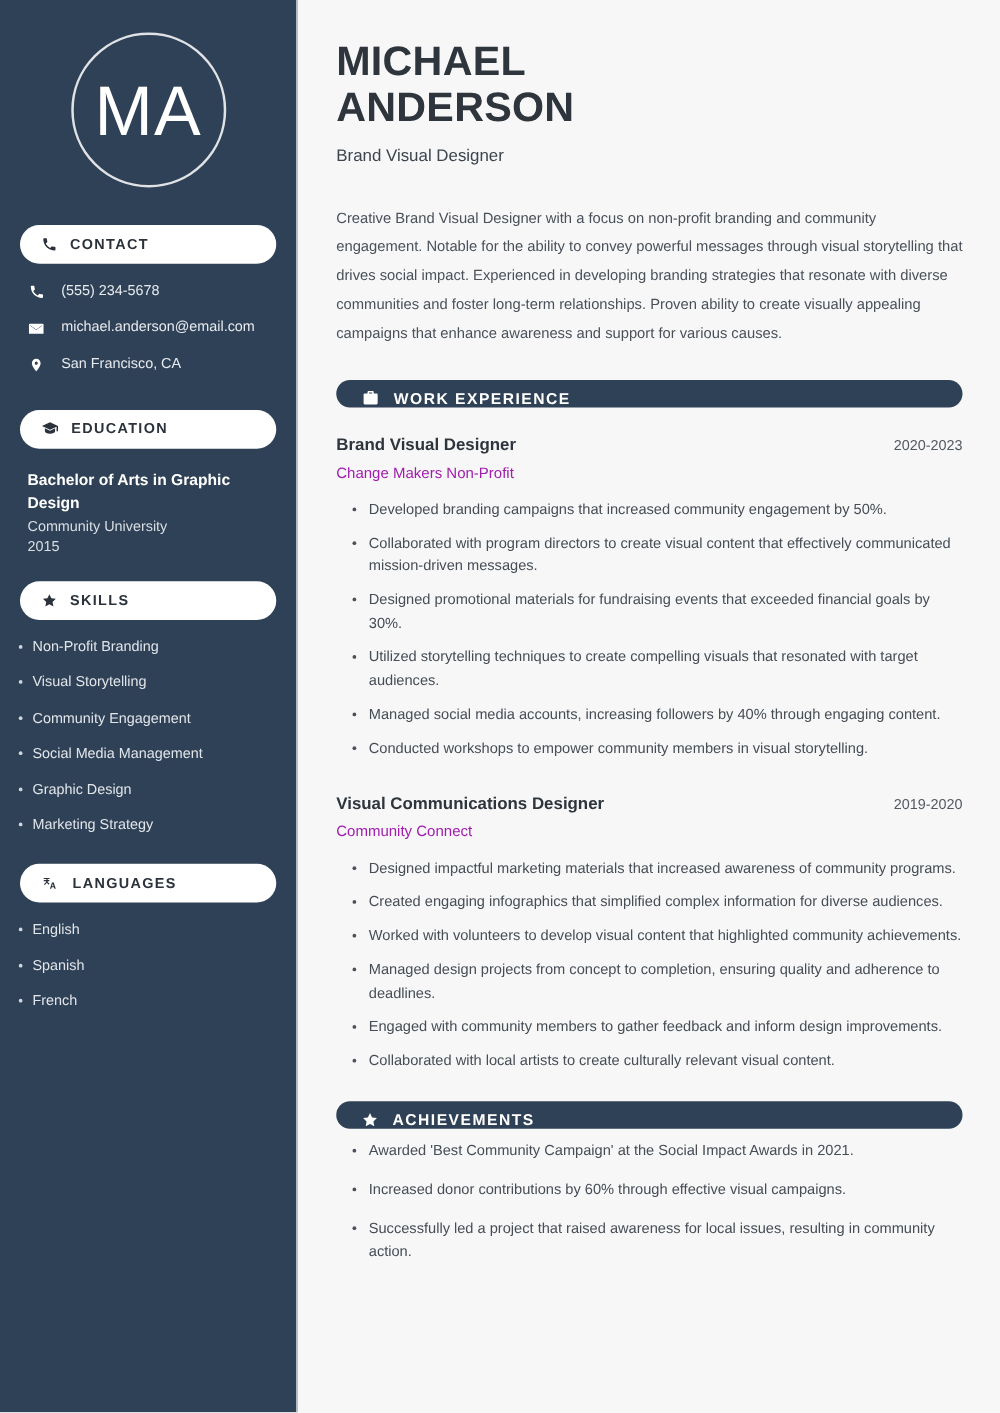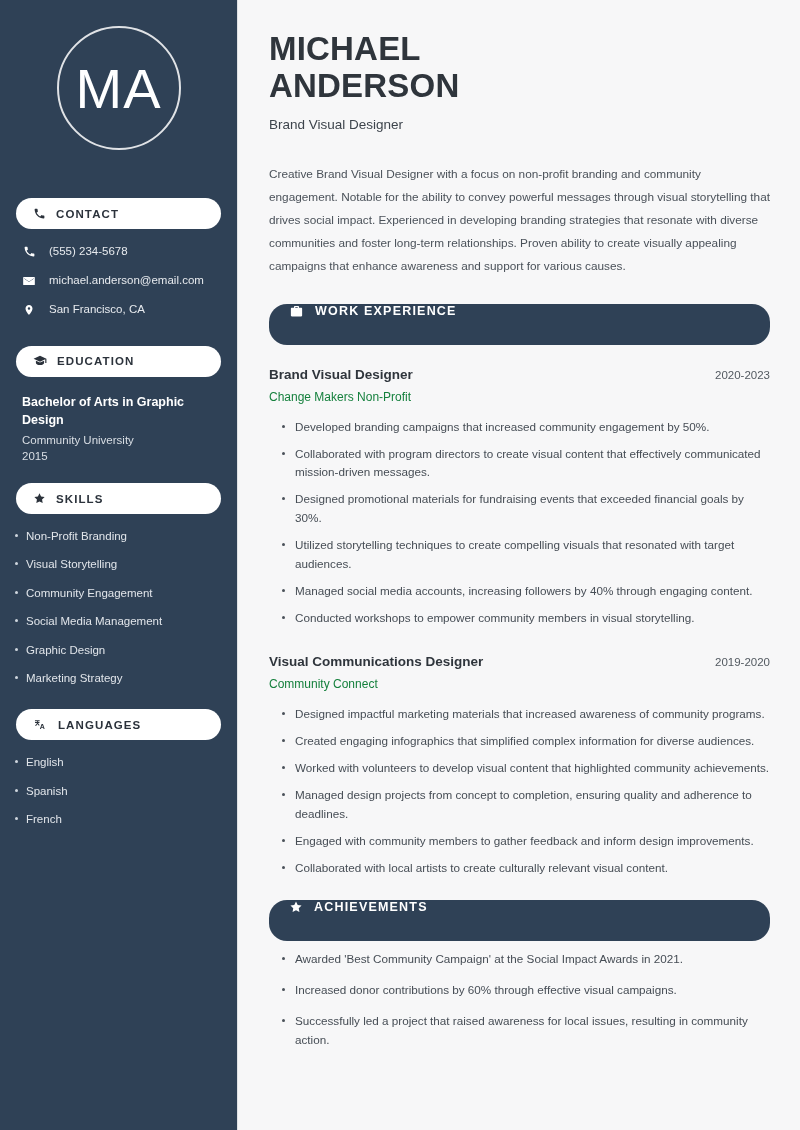--- a/index.html
+++ b/index.html
@@ -155,25 +155,25 @@
   .summary {
     margin-top: 31px;
     font-size: 11.8px;
     line-height: 1.95;
     color: #4a5159;
     max-width: 502px;
   }
 
   .sec-bar {
     margin-top: 26px;
-    height: 41px;
+    height: 22px;
     background: #2f4156;
     border-radius: 18px;
     display: flex;
-    align-items: flex-start;
+    align-items: flex-end;
     padding-left: 20px;
     gap: 11px;
     color: #ffffff;
   }
   .sec-bar .sec-label {
     font-size: 12.5px;
     font-weight: 700;
     letter-spacing: 1.2px;
     text-transform: uppercase;
   }
@@ -190,21 +190,21 @@
     font-weight: 700;
     color: #2f353c;
   }
   .job-dates {
     font-size: 11.5px;
     color: #525960;
     white-space: nowrap;
   }
   .job-company {
     font-size: 12px;
-    color: #15803d;
+    color: #a21caf;
     margin-top: 8px;
   }
 
   .main-ul { list-style: none; margin-top: 14px; padding-left: 13px; }
   .main-ul li {
     position: relative;
     font-size: 11.7px;
     line-height: 1.62;
     color: #464d55;
     margin-bottom: 8px;
@@ -232,21 +232,21 @@
 
 <div class="resume">
 
   <aside class="sidebar">
 
     <div class="monogram-wrap">
       <div class="monogram">MA</div>
     </div>
 
     <div class="side-block">
-      <div class="pill sp-edu" style="margin-top:48px;">
+      <div class="pill sp-edu" style="margin-top:30px;">
         <span class="ico">
           <svg width="13" height="13" viewBox="0 0 24 24" fill="#2b323b">
             <path d="M6.6 10.8c1.4 2.8 3.8 5.1 6.6 6.6l2.2-2.2c.3-.3.7-.4 1-.2 1.2.4 2.4.6 3.6.6.6 0 1 .4 1 1V20c0 .6-.4 1-1 1C10.6 21 3 13.4 3 4c0-.6.4-1 1-1h3.4c.6 0 1 .4 1 1 0 1.3.2 2.5.6 3.6.1.4 0 .8-.2 1.1l-2.2 2.1z"></path>
           </svg>
         </span>
         <span class="pill-label">CONTACT</span>
       </div>
 
       <div class="contact-list">
         <div class="contact-row">

